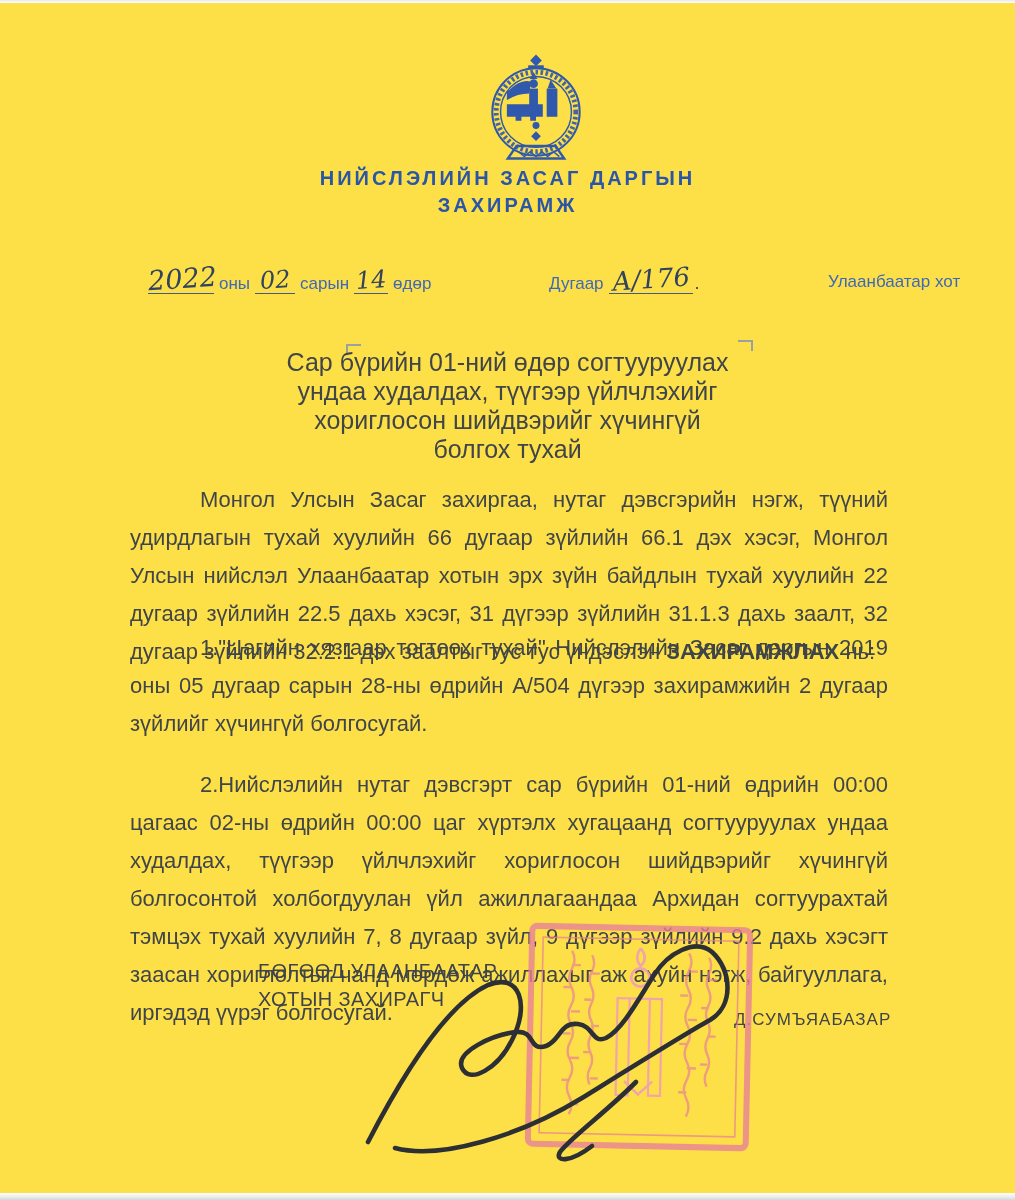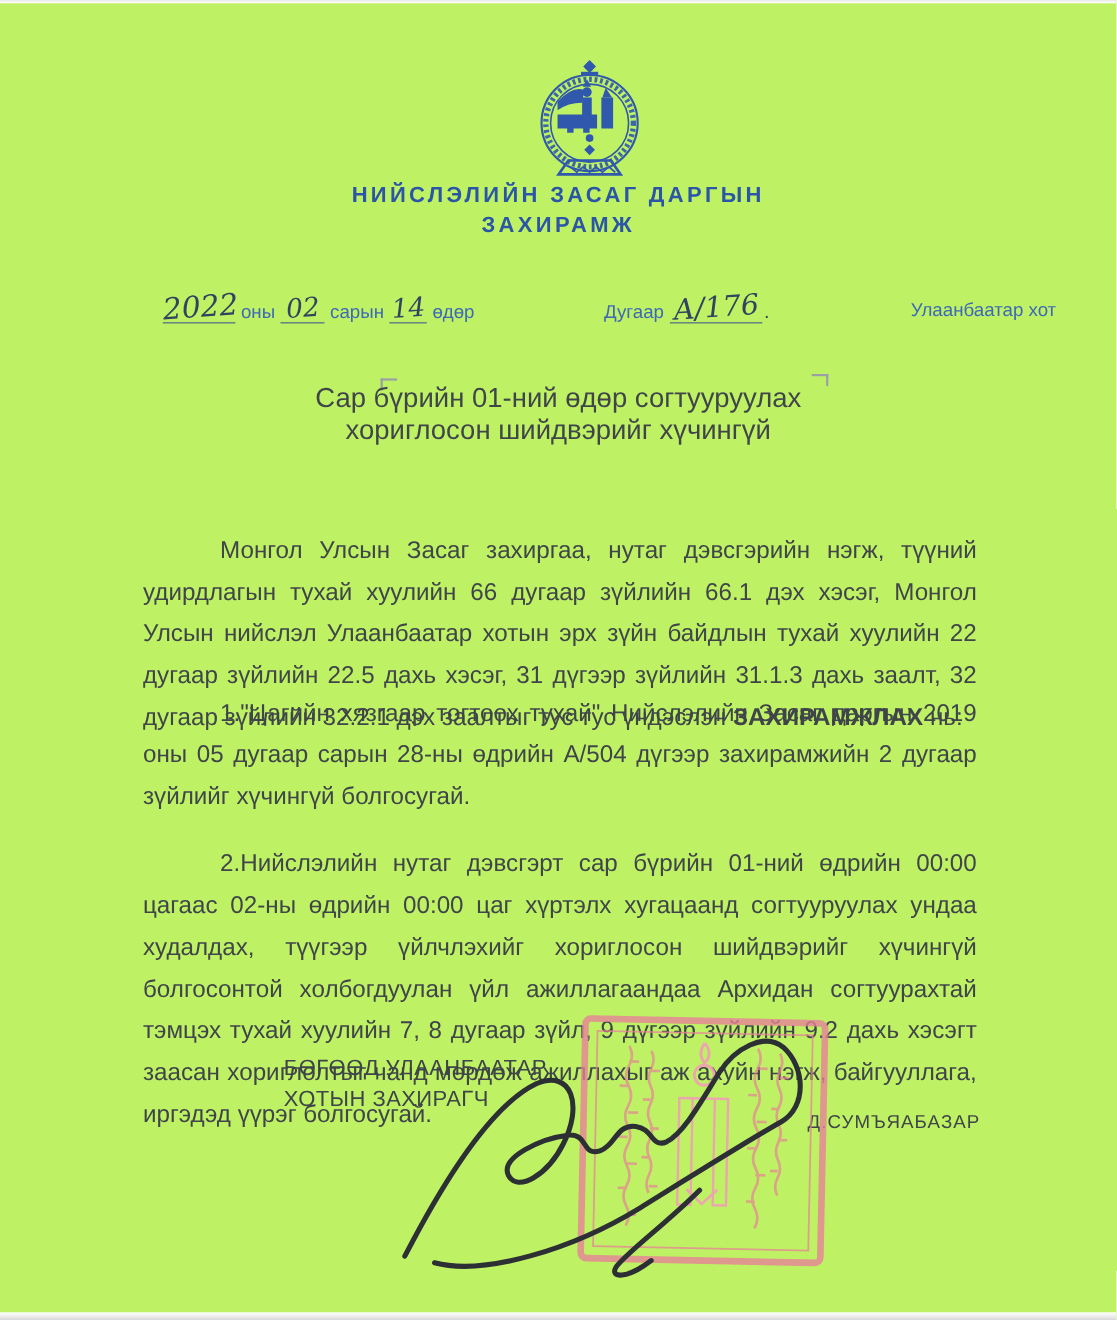--- a/index.html
+++ b/index.html
@@ -1,17 +1,17 @@
 <!DOCTYPE html>
 <html><head>
 <meta charset="utf-8">
 <style>
   html,body{margin:0;padding:0;background:#ffffff;}
   #page{
-    position:relative;width:1015px;height:1200px;background:#bef264;
+    position:relative;width:1015px;height:1200px;background:#fde047;
     font-family:"Liberation Sans",sans-serif;overflow:hidden;
   }
   .scan-edge-top{position:absolute;top:0;left:0;right:0;height:3px;background:linear-gradient(#e9e9e9,#ffffff);}
   .scan-edge-bottom{position:absolute;bottom:0;left:0;right:0;height:7px;background:linear-gradient(#ffffff,#ececec 55%,#d7d7d7);}
 
   
   .emblem{position:absolute;left:468px;top:50px;width:136px;height:118px;}
   .org-name{position:absolute;left:0;right:0;text-align:center;color:#2b55a7;font-weight:bold;}
   .org-line1{top:167px;font-size:20px;letter-spacing:3px;}
   .org-line2{top:194px;font-size:20px;letter-spacing:3px;}
@@ -99,21 +99,23 @@
       <span class="hand-field hand-num"><span class="hand">А/176</span></span>
       <span class="hand-dot">.</span>
     </div>
     <div class="dl-right">Улаанбаатар хот</div>
   </div>
 
   <div class="corner corner-left"></div>
   <div class="corner corner-right"></div>
   <div class="decree-title">
     <div>Сар бүрийн 01-ний өдөр согтууруулах</div>
+    <div>ундаа худалдах, түүгээр үйлчлэхийг</div>
     <div>хориглосон шийдвэрийг хүчингүй</div>
+    <div>болгох тухай</div>
   </div>
 
   <div class="para p1"><span>Монгол Улсын Засаг захиргаа, нутаг дэвсгэрийн нэгж, түүний удирдлагын тухай хуулийн 66 дугаар зүйлийн 66.1 дэх хэсэг, Монгол Улсын нийслэл Улаанбаатар хотын эрх зүйн байдлын тухай хуулийн 22 дугаар зүйлийн 22.5 дахь хэсэг, 31 дүгээр зүйлийн 31.1.3 дахь заалт, 32 дугаар зүйлийн 32.2.1 дэх заалтыг тус тус үндэслэн </span><span class="bold">ЗАХИРАМЖЛАХ</span><span> нь:</span></div>
   <div class="para p2">1."Цагийн хязгаар тогтоох тухай" Нийслэлийн Засаг даргын 2019 оны 05 дугаар сарын 28-ны өдрийн А/504 дүгээр захирамжийн 2 дугаар зүйлийг хүчингүй болгосугай.</div>
   <div class="para p3">2.Нийслэлийн нутаг дэвсгэрт сар бүрийн 01-ний өдрийн 00:00 цагаас 02-ны өдрийн 00:00 цаг хүртэлх хугацаанд согтууруулах ундаа худалдах, түүгээр үйлчлэхийг хориглосон шийдвэрийг хүчингүй болгосонтой холбогдуулан үйл ажиллагаандаа Архидан согтуурахтай тэмцэх тухай хуулийн 7, 8 дугаар зүйл, 9 дүгээр зүйлийн 9.2 дахь хэсэгт заасан хориглолтыг чанд мөрдөж ажиллахыг аж ахуйн нэгж, байгууллага, иргэдэд үүрэг болгосугай.</div>
 
   <div class="sig-title">
     <div>БӨГӨӨД УЛААНБААТАР</div>
     <div>ХОТЫН ЗАХИРАГЧ</div>
   </div>

